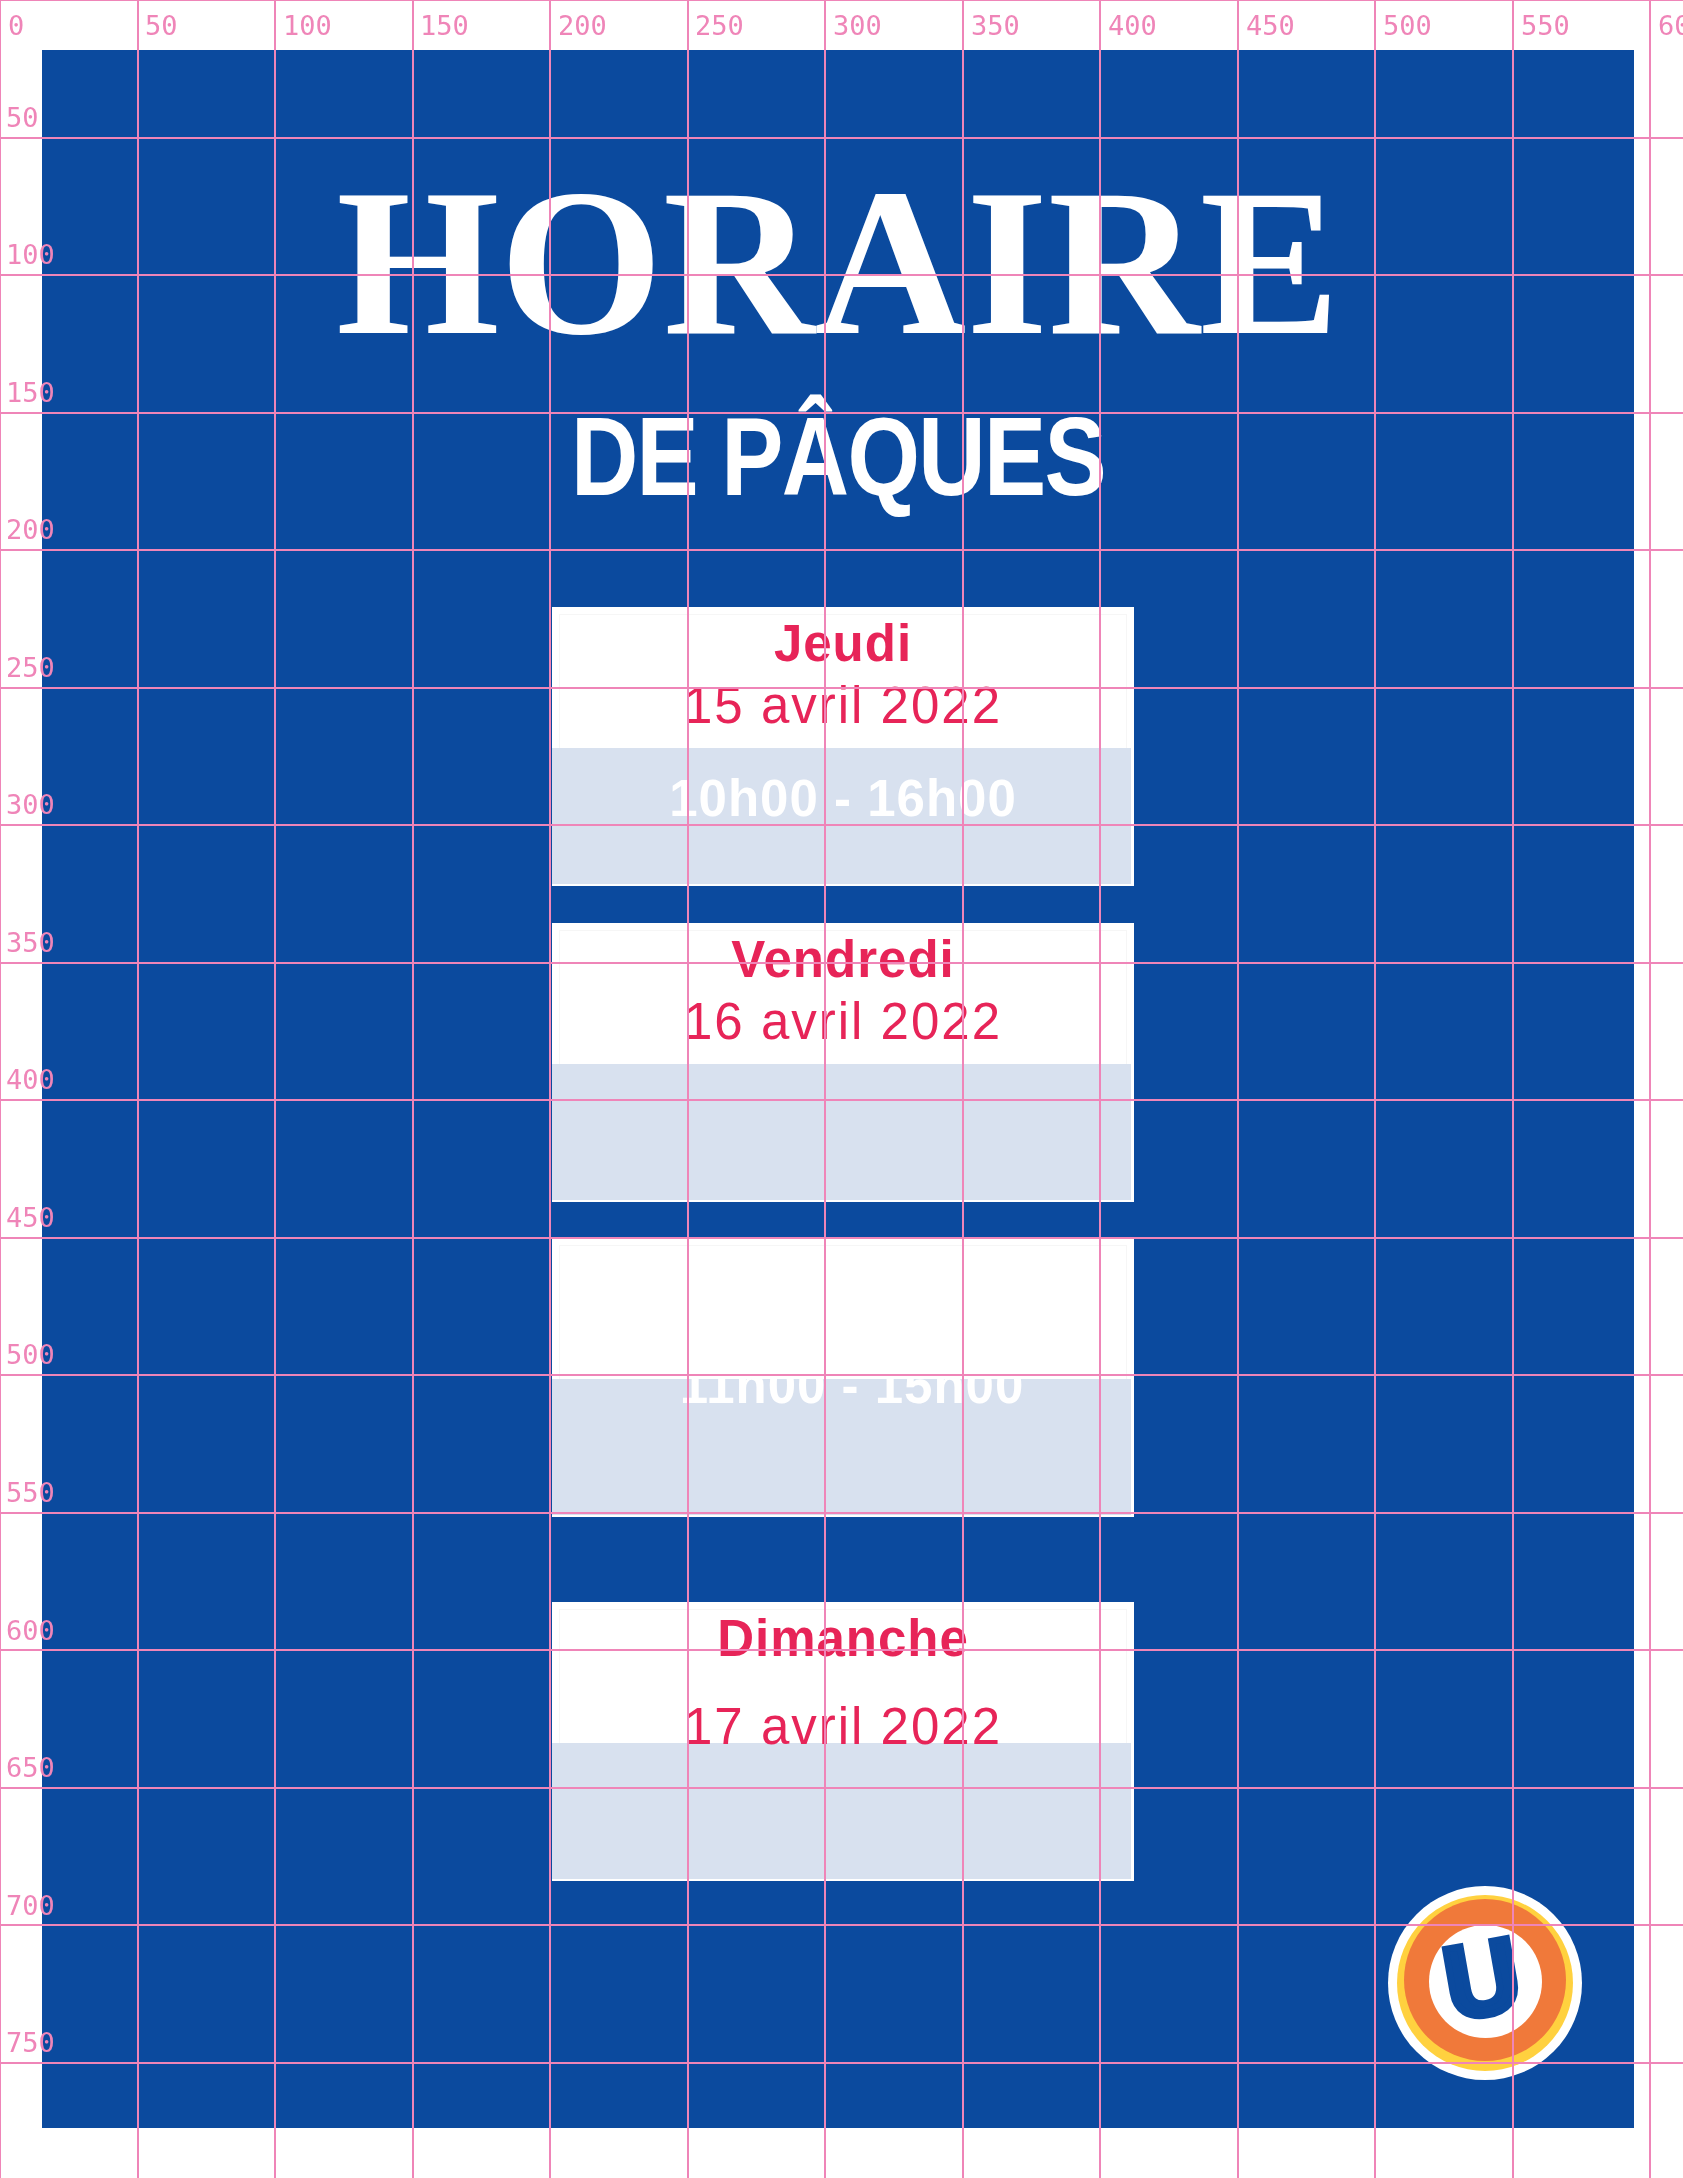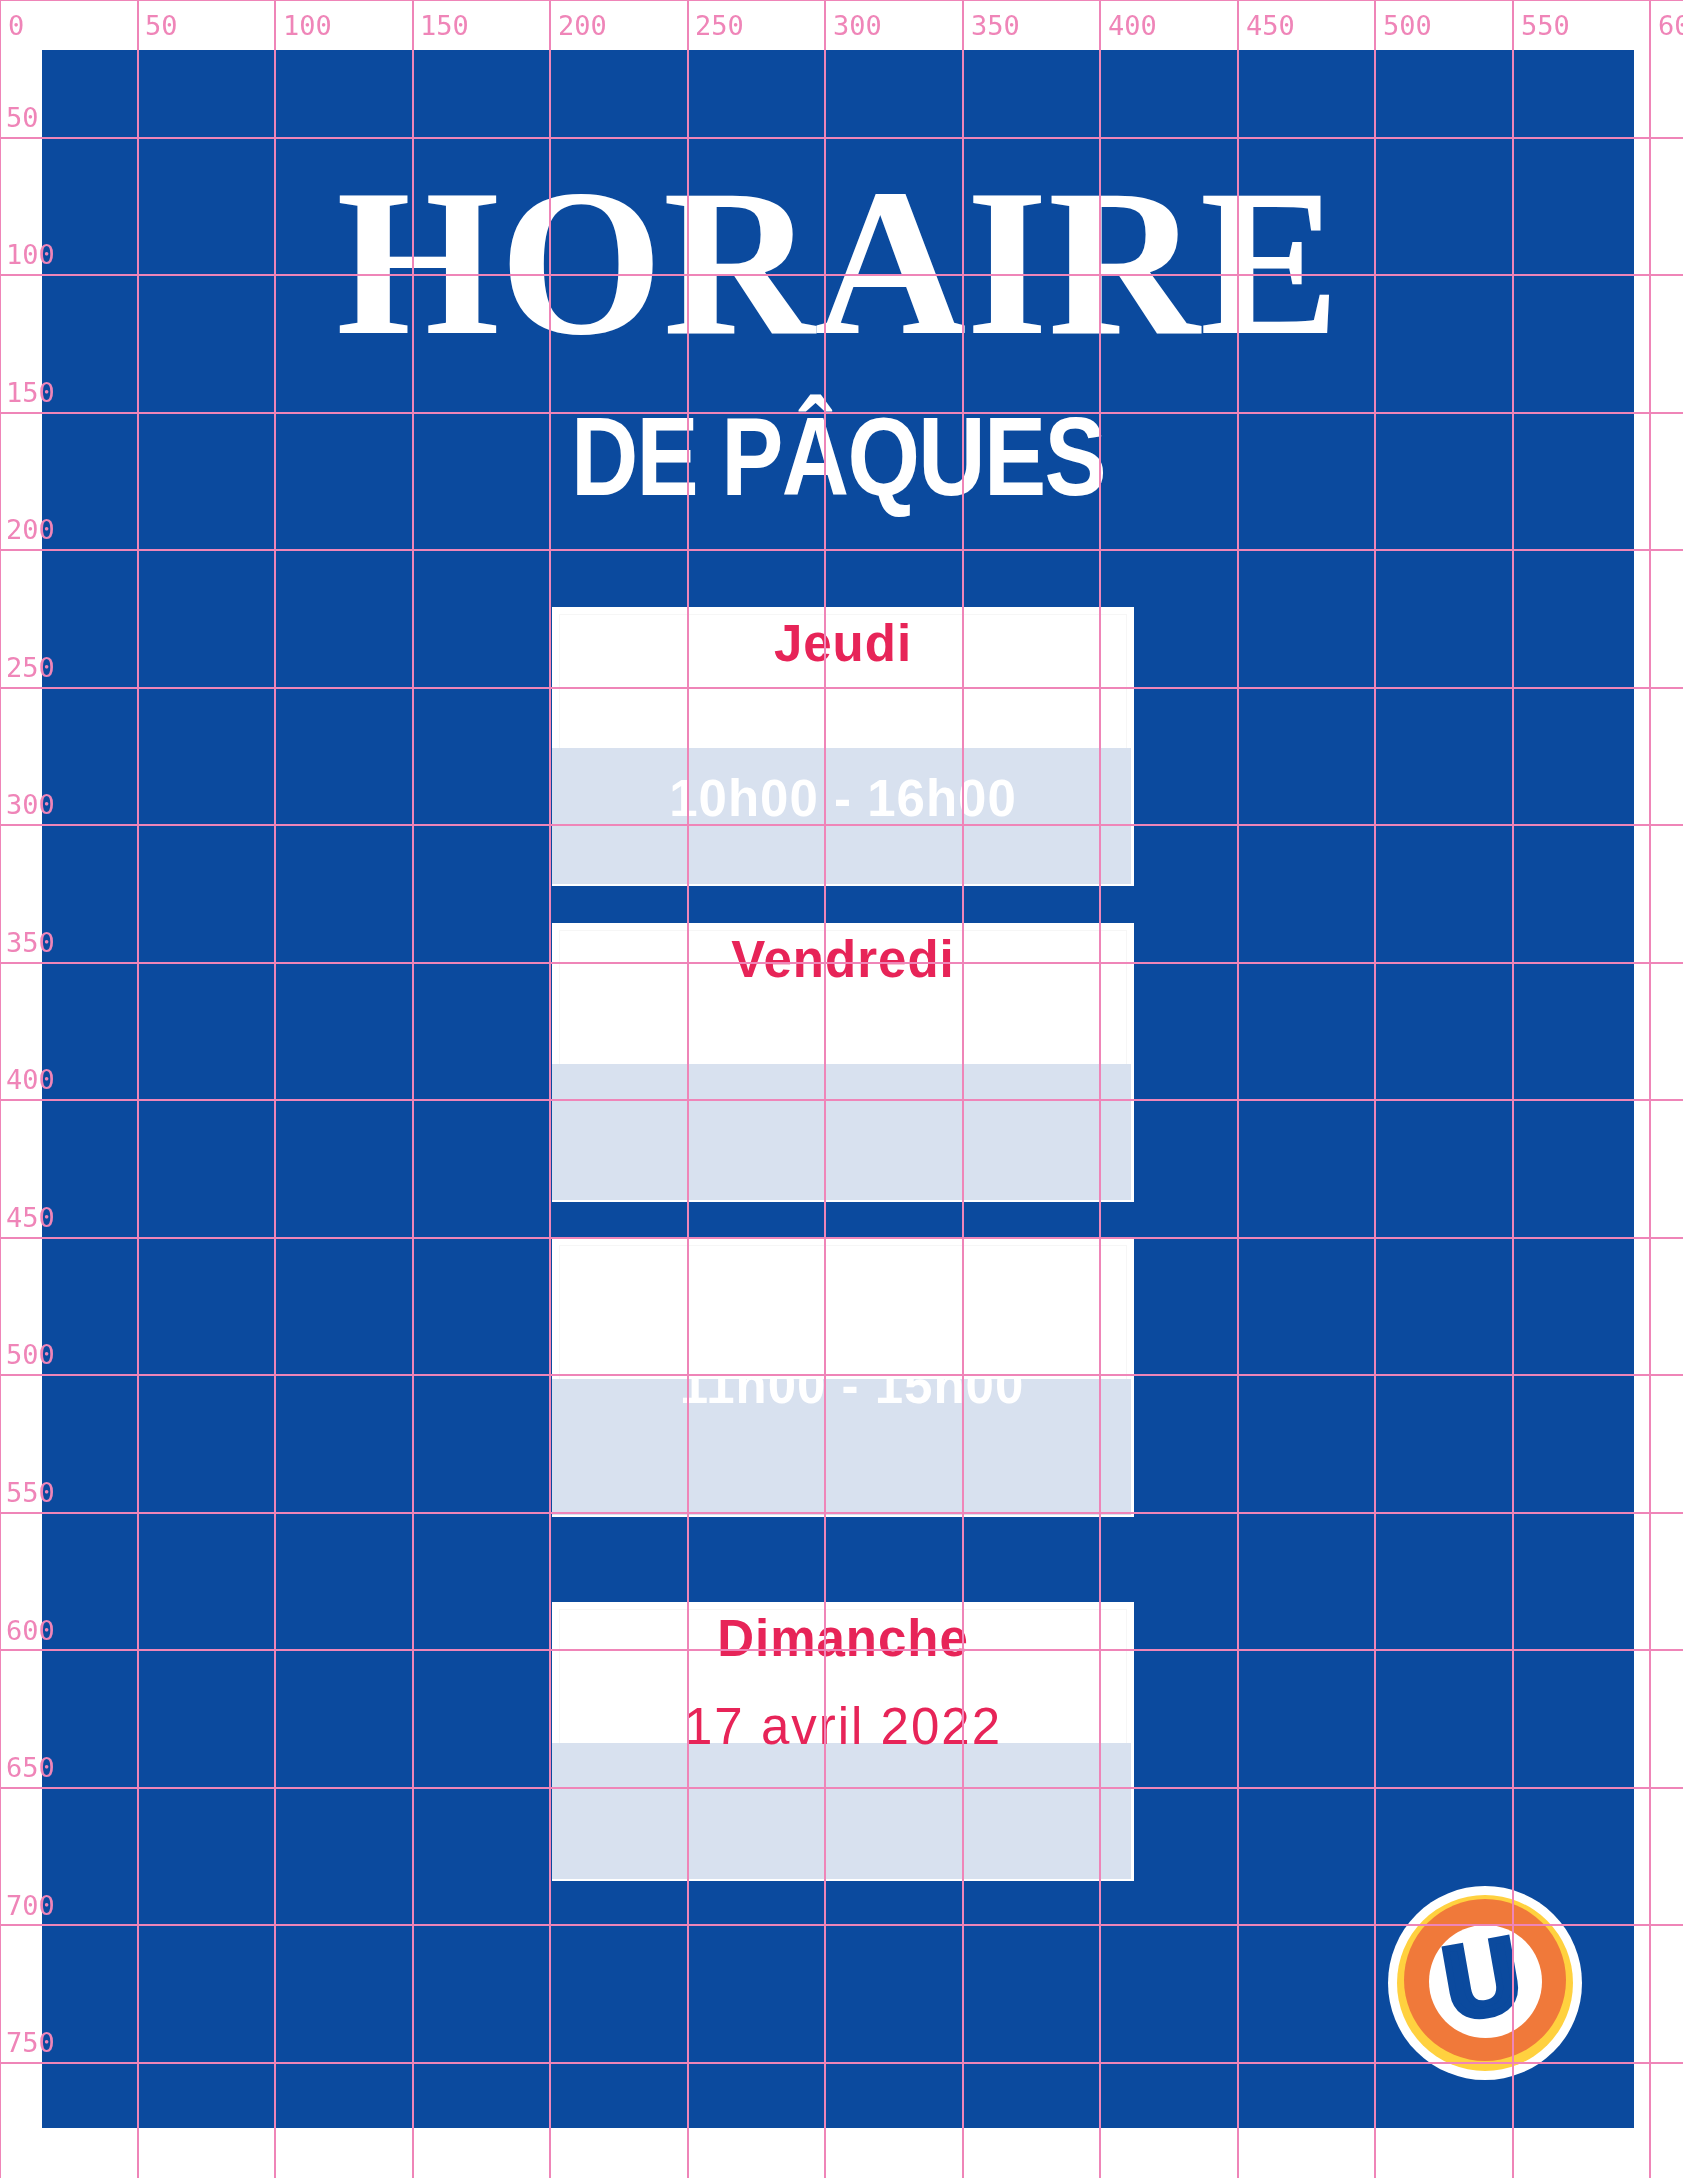--- a/index.html
+++ b/index.html
@@ -177,27 +177,29 @@
 
 <div class="poster">
 
   <div class="title-main">HORAIRE</div>
   <div class="title-sub">DE PÂQUES</div>
 
   <div class="card card-c1">
     <div class="card-white"></div>
     <div class="card-gray"></div>
     <div class="day-label">Jeudi</div>
+    <div class="date-label">15 avril 2022</div>
     <div class="hours-label">10h00 - 16h00</div>
   </div>
 
   <div class="card card-c2">
     <div class="card-white"></div>
     <div class="card-gray"></div>
     <div class="day-label">Vendredi</div>
+    <div class="date-label">16 avril 2022</div>
     <div class="hours-label"></div>
   </div>
 
   <div class="card card-c3">
     <div class="card-white"></div>
     <div class="card-gray"></div>
     <div class="day-label"></div>
     <div class="date-label"></div>
     <div class="hours-label">11h00 - 15h00</div>
   </div>

